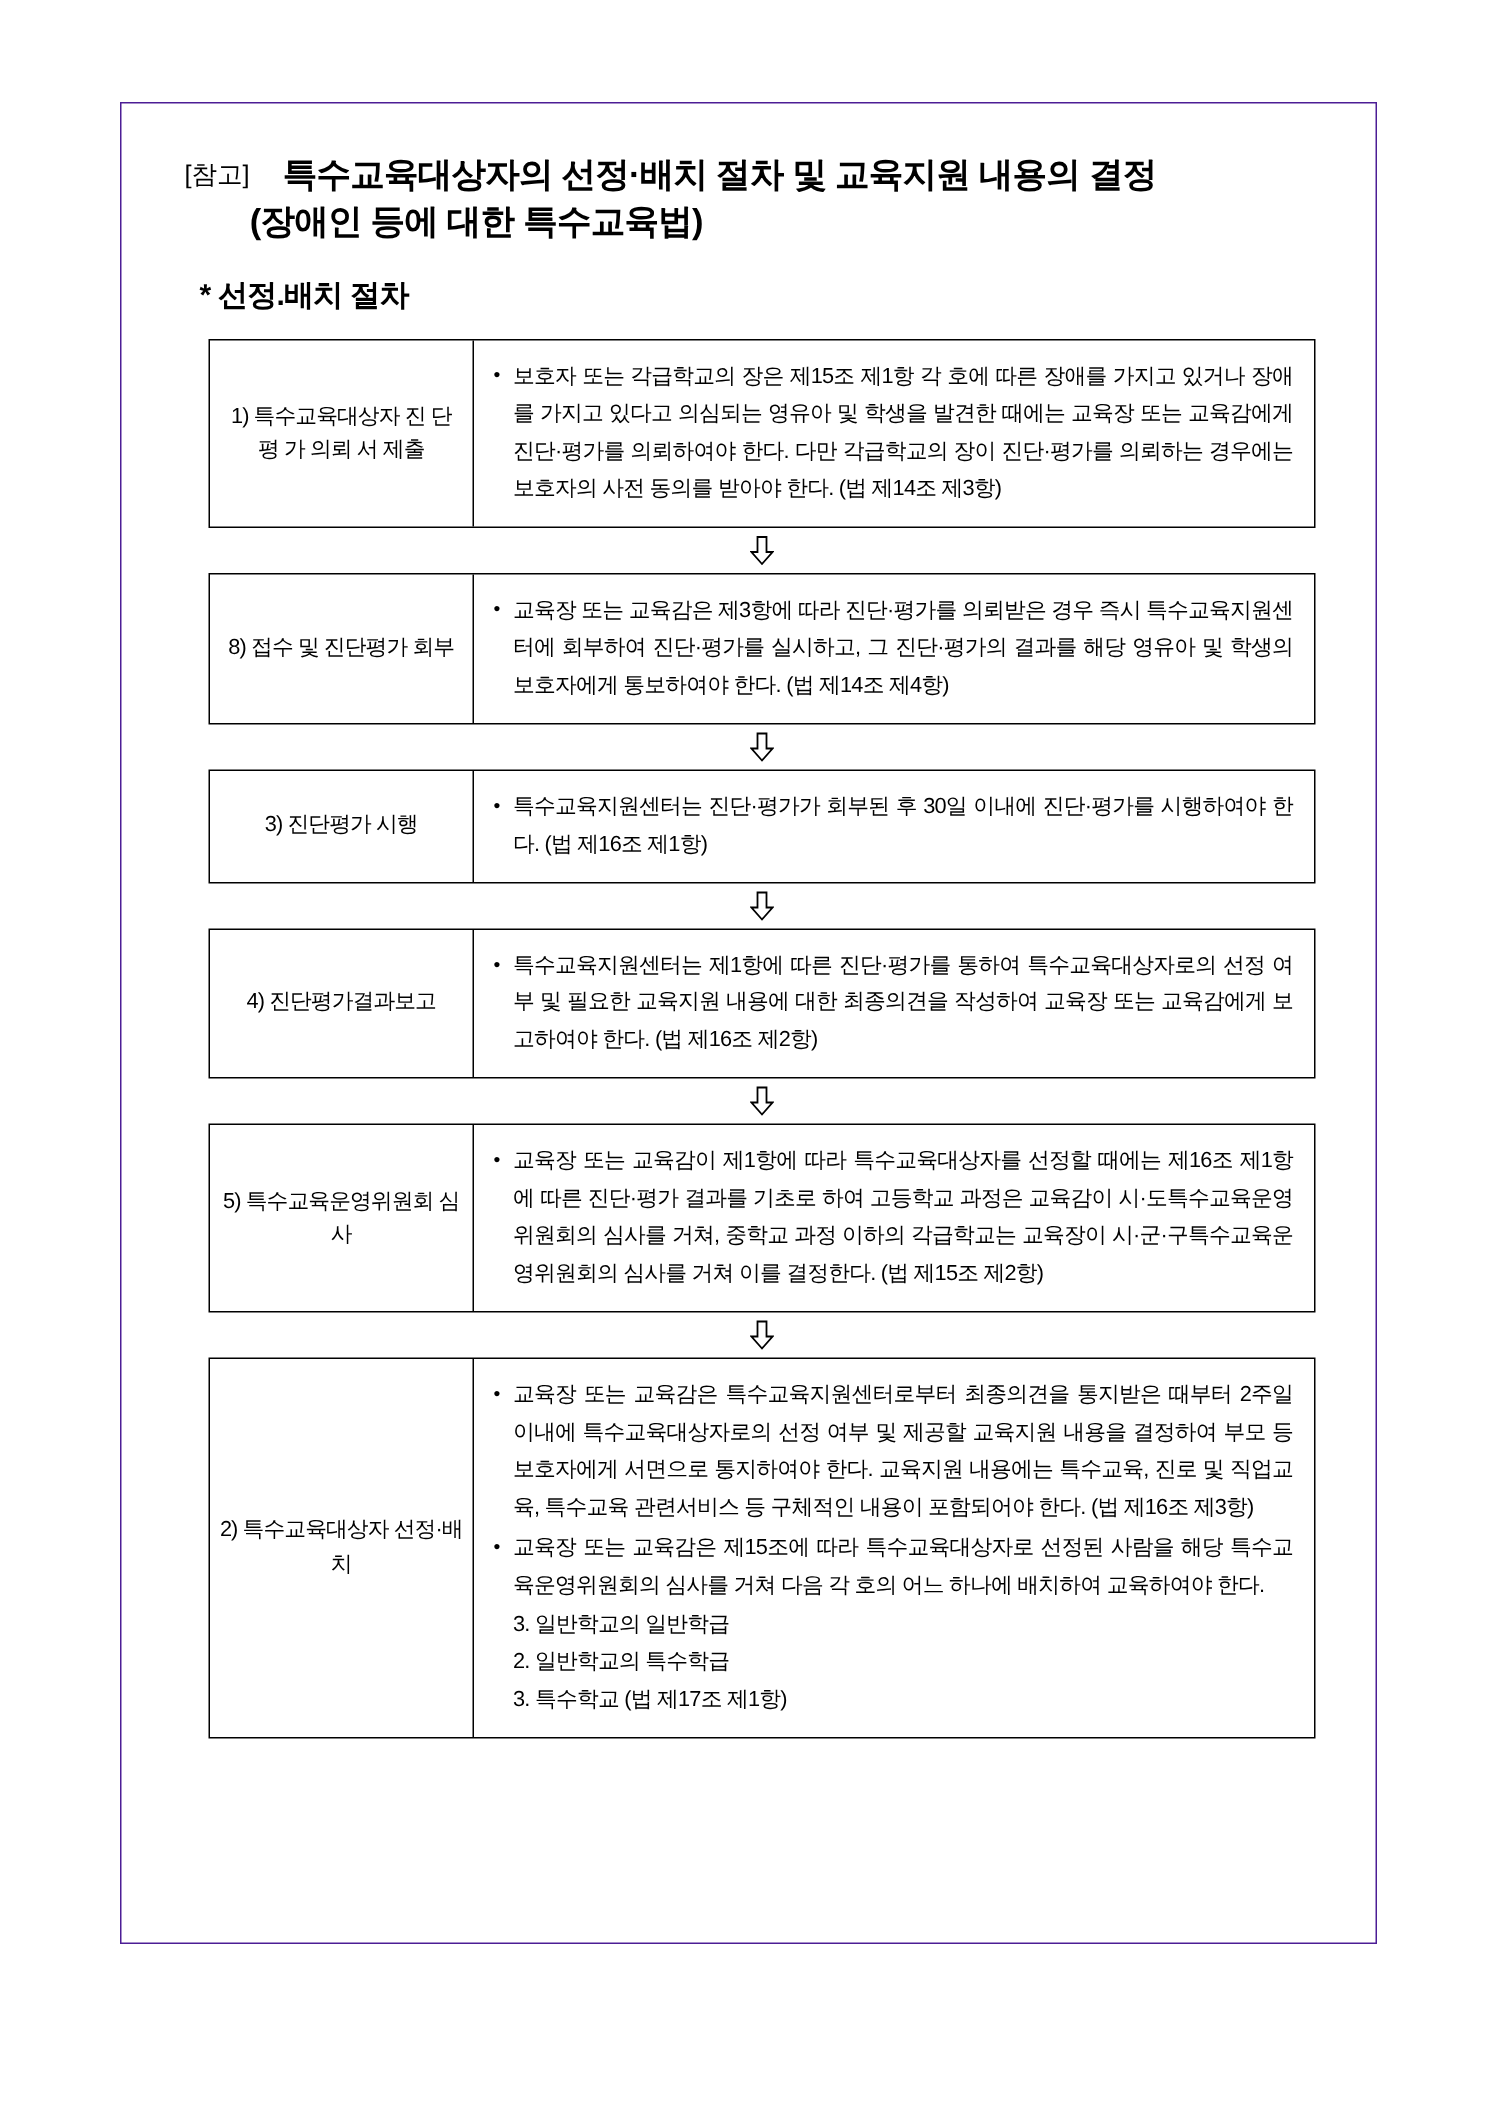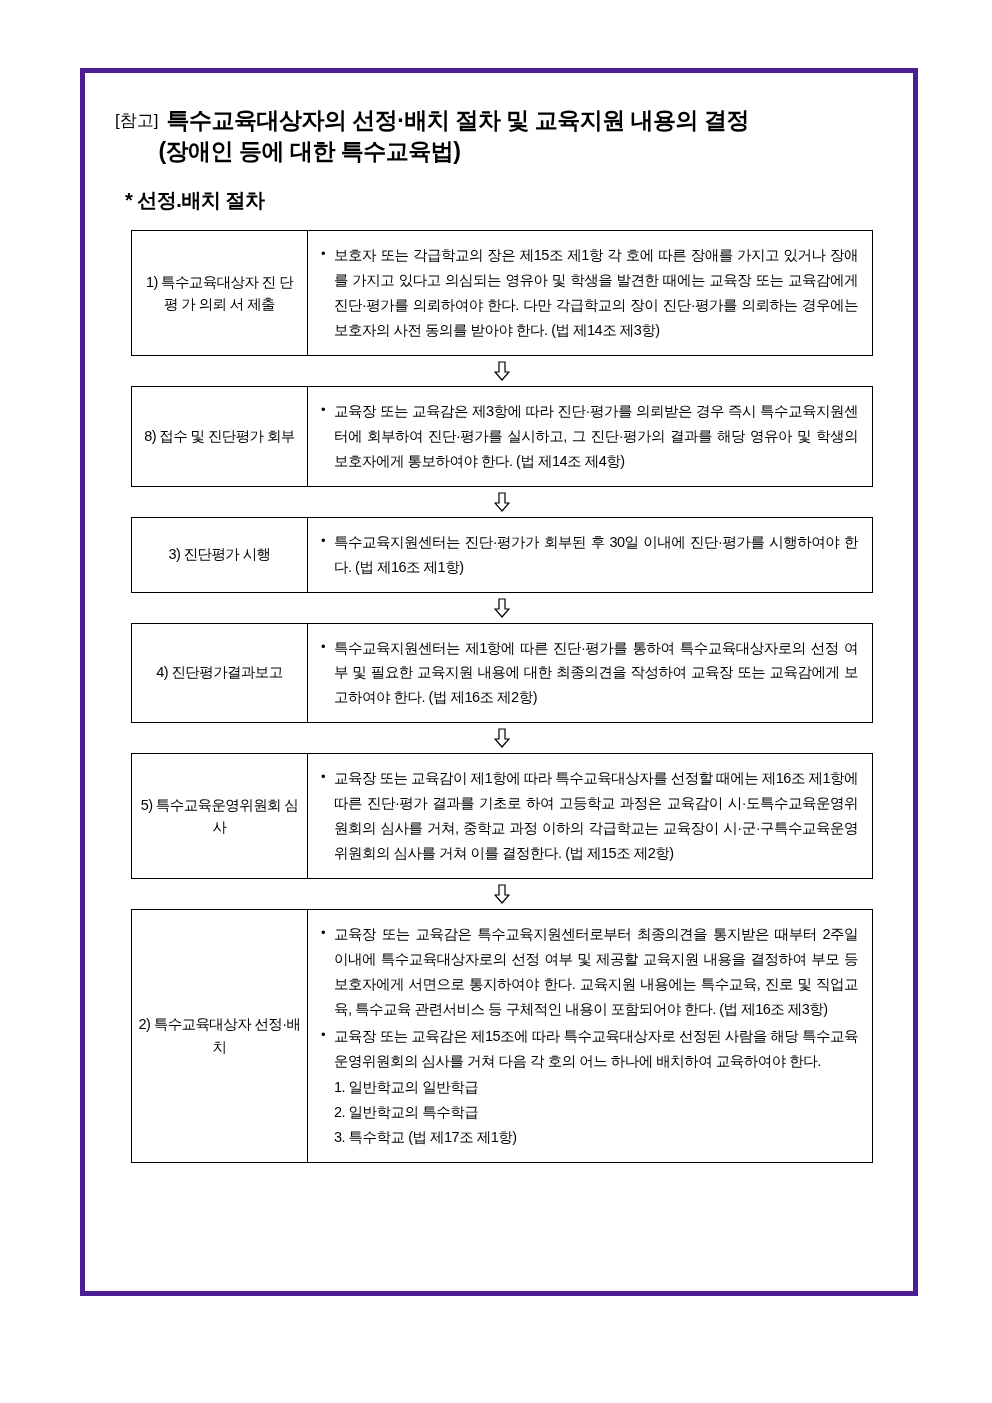--- a/index.html
+++ b/index.html
@@ -15,41 +15,41 @@
     color: #000000;
     position: relative;
   }
 
   .page-frame {
     position: absolute;
     left: 80px;
     top: 68px;
     width: 838px;
     height: 1228px;
-    border: 5px solid #4c1d95;
-    padding: 18px 26px 0 28px;
+    border: 1px solid #4c1d95;
+    padding: 18px 26px 0 40px;
   }
 
   
   .title-block {
     display: flex;
     align-items: flex-start;
     margin-top: 14px;
     margin-bottom: 6px;
   }
   .title-tag {
     font-size: 17px;
     font-weight: normal;
     line-height: 1.35;
     white-space: nowrap;
     padding-top: 5px;
     padding-left: 2px;
   }
   .title-main {
-    margin-left: 8px;
+    margin-left: 22px;
     font-size: 23px;
     font-weight: bold;
     line-height: 1.35;
     letter-spacing: -0.5px;
   }
   .title-sub {
     font-size: 23px;
     font-weight: bold;
     line-height: 1.35;
     letter-spacing: -0.5px;
@@ -250,21 +250,21 @@
       <div class="flow-body">
         <div class="bullet-line">
           <span class="bullet-mark">•</span>
           <span class="bullet-text">교육장 또는 교육감은 특수교육지원센터로부터 최종의견을 통지받은 때부터 2주일 이내에 특수교육대상자로의 선정 여부 및 제공할 교육지원 내용을 결정하여 부모 등 보호자에게 서면으로 통지하여야 한다. 교육지원 내용에는 특수교육, 진로 및 직업교육, 특수교육 관련서비스 등 구체적인 내용이 포함되어야 한다. (법 제16조 제3항)</span>
         </div>
         <div class="bullet-line">
           <span class="bullet-mark">•</span>
           <span class="bullet-text">교육장 또는 교육감은 제15조에 따라 특수교육대상자로 선정된 사람을 해당 특수교육운영위원회의 심사를 거쳐 다음 각 호의 어느 하나에 배치하여 교육하여야 한다.</span>
         </div>
         <div class="sub-list">
-          <div class="sub-list-item">1. 일반학교의  일반학급</div>
+          <div class="sub-list-item">3. 일반학교의  일반학급</div>
           <div class="sub-list-item">2. 일반학교의  특수학급</div>
           <div class="sub-list-item">3. 특수학교 (법 제17조 제1항)</div>
         </div>
       </div>
     </div>
 
   </div>
 </div>
 
 </body></html>

